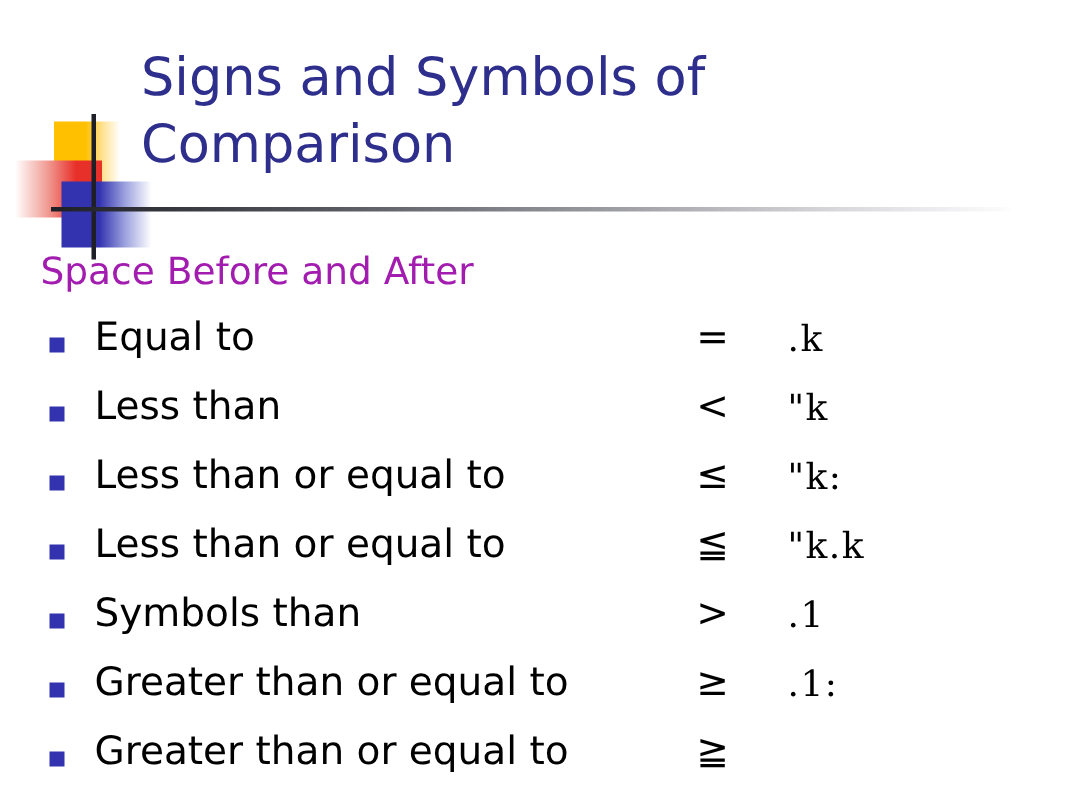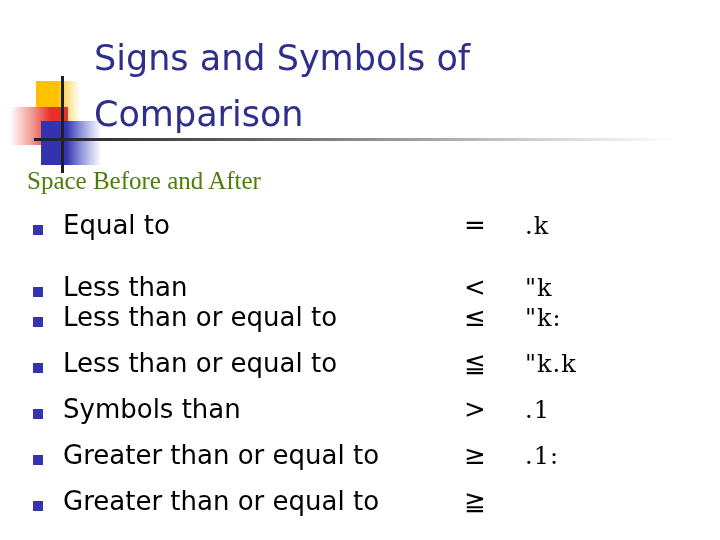--- a/index.html
+++ b/index.html
@@ -62,39 +62,38 @@
     background: linear-gradient(to right, #1f1f28 0%, #2a2a33 6%, #55555e 28%, #9b9ba2 58%, #d8d8dc 82%, #fdfdfe 100%);
   }
 
   
   #title {
     position: absolute;
     left: 94px; top: 30px;
     width: 560px;
     color: #2e2e8c;
     font-size: 35px;
-    line-height: 56px;
+    line-height: 45px;
     font-weight: normal;
     letter-spacing: 0px;
   }
 
   
   #body {
     position: absolute;
     left: 0; top: 166px;
     width: 720px;
   }
   #subhead {
     position: absolute;
     left: 27px; top: 0px;
-    color: #4d7c0f;
+    color: #a21caf;
     font-size: 25px;
     line-height: 30px;
     white-space: nowrap;
-    font-family: Liberation Serif, serif;
   }
 
   .row {
     position: absolute;
     left: 0;
     width: 692px;
     height: 46px;
   }
   .bullet {
     position: absolute;
@@ -148,21 +147,21 @@
 
   <div id="body">
     <div id="subhead">Space Before and After</div>
     <div id="rows">
         <div class="row" style="top: 42px;">
           <span class="bullet"></span>
           <span class="label">Equal to</span>
           <span class="symbol">=</span>
           <span class="code">.k</span>
         </div>
-        <div class="row" style="top: 104px;">
+        <div class="row" style="top: 88px;">
           <span class="bullet"></span>
           <span class="label">Less than</span>
           <span class="symbol">&lt;</span>
           <span class="code">"k</span>
         </div>
         <div class="row" style="top: 134px;">
           <span class="bullet"></span>
           <span class="label">Less than or equal to</span>
           <span class="symbol">≤</span>
           <span class="code">"k:</span>

